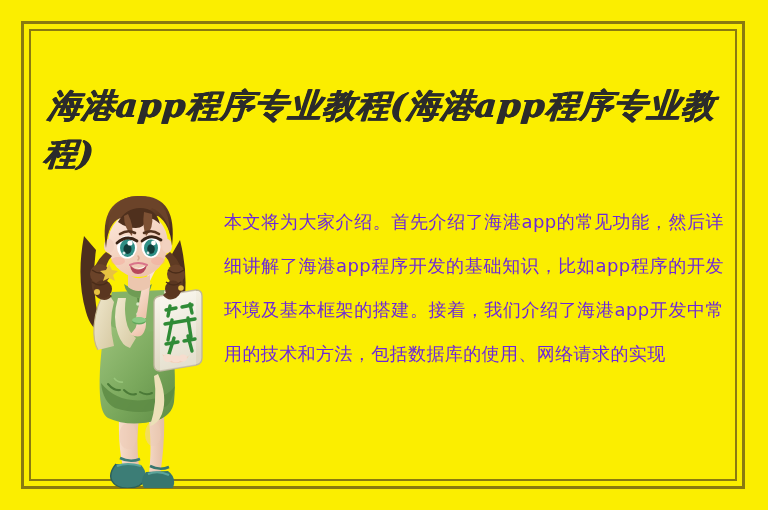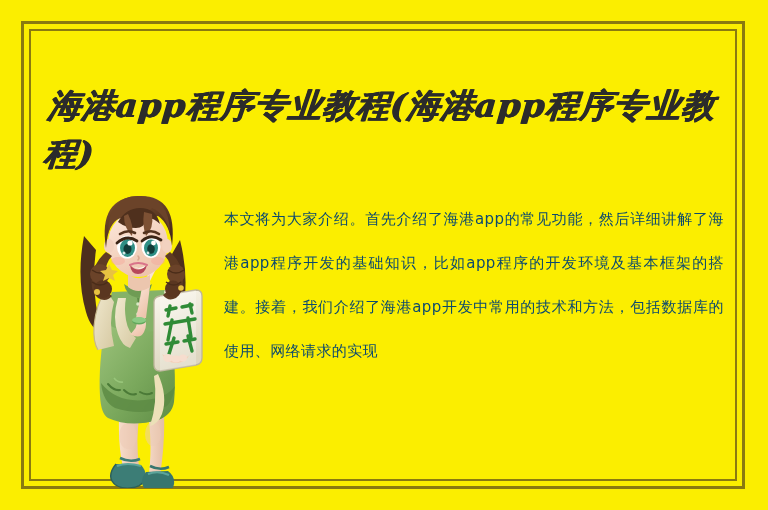--- a/index.html
+++ b/index.html
@@ -61,24 +61,24 @@
     transform-origin: left top;
   }
 
   
   .body-text {
     position: absolute;
     left: 224px;
     top: 182px;
     width: 500px;
     font-family: "DejaVu Sans", "Liberation Sans", sans-serif;
-    font-size: 15px;
+    font-size: 18px;
     line-height: 44px;
     letter-spacing: 0.4px;
-    color: #0c4a6e;
+    color: #6d28d9;
     text-align: justify;
     word-break: break-all;
     overflow: hidden;
     max-height: 310px;
   }
 
   
   .illustration {
     position: absolute;
     left: 62px;

